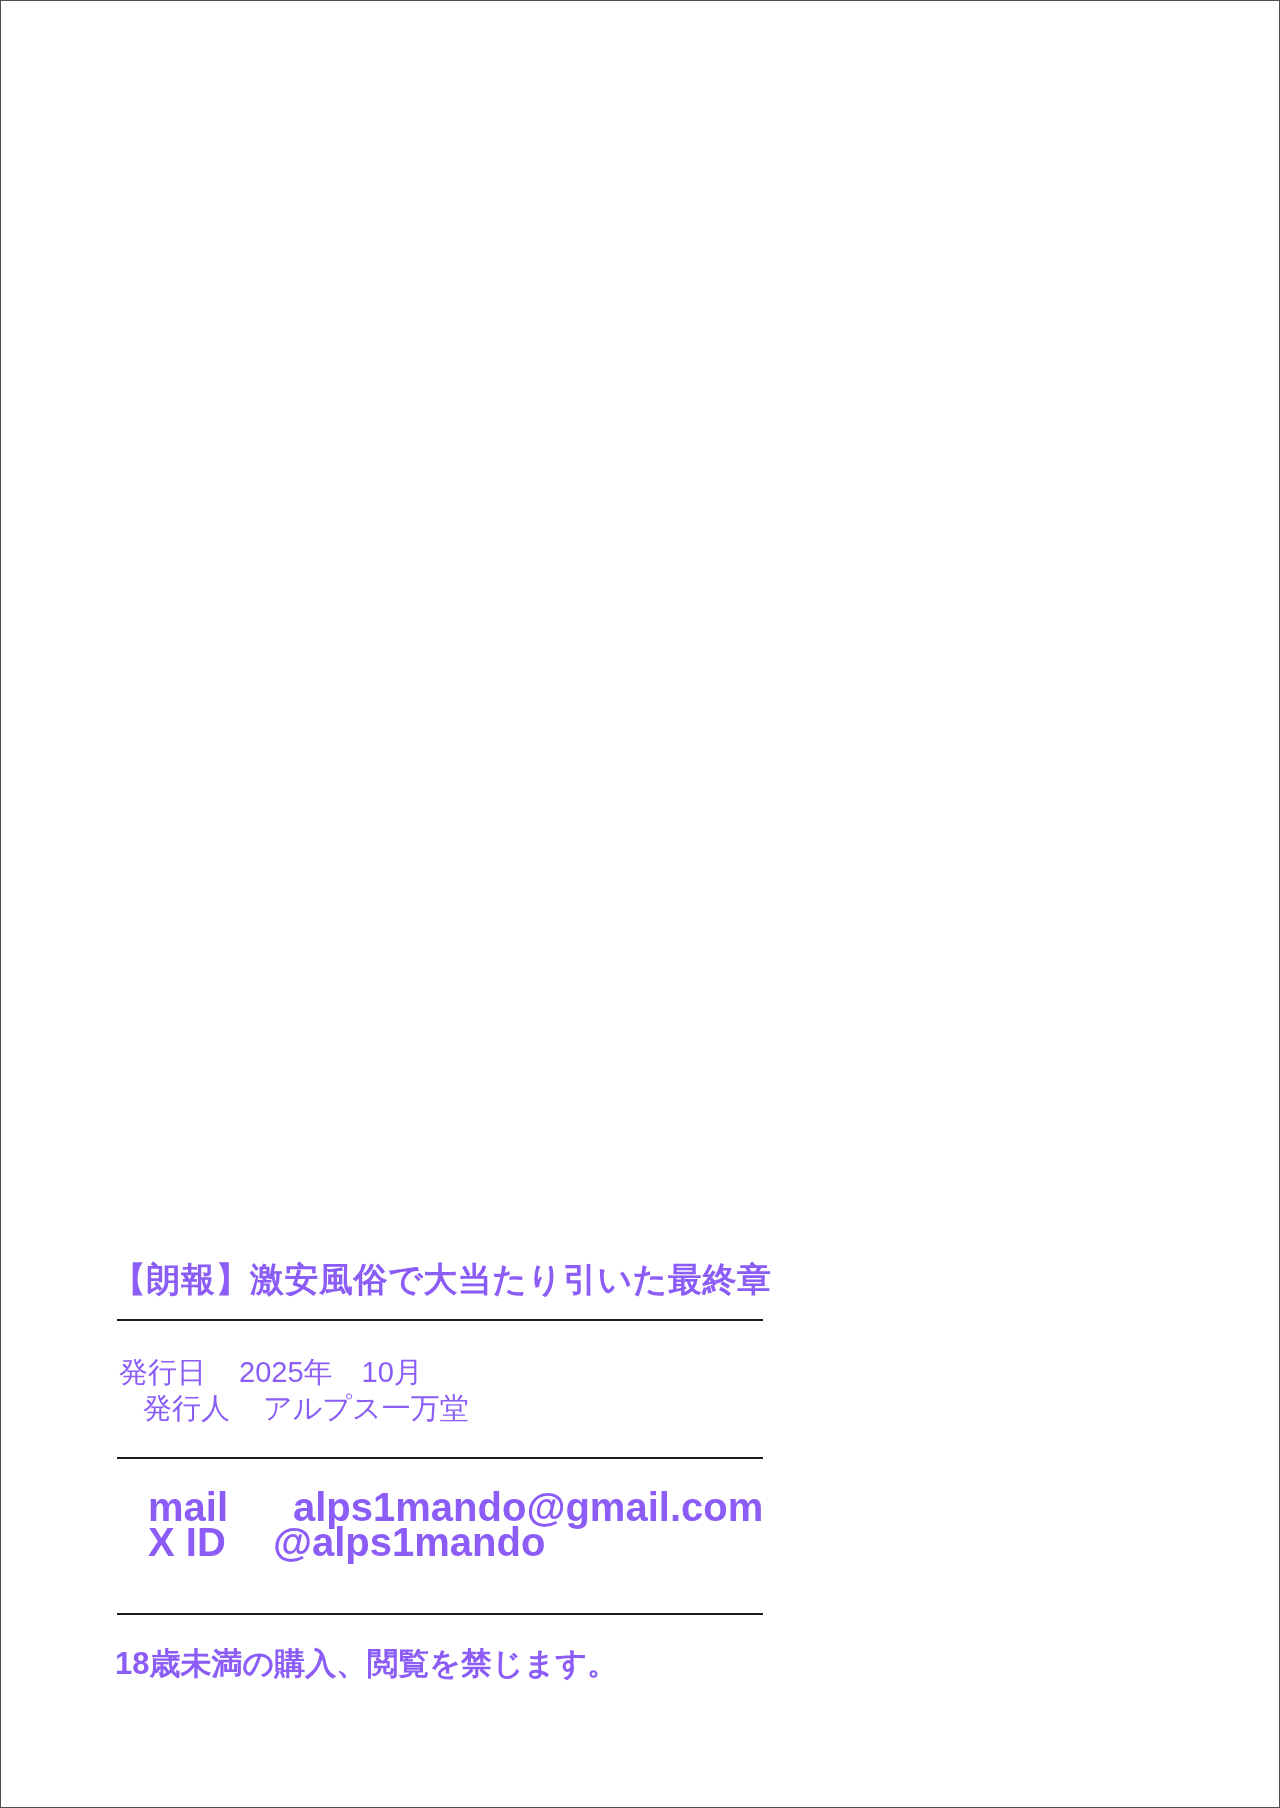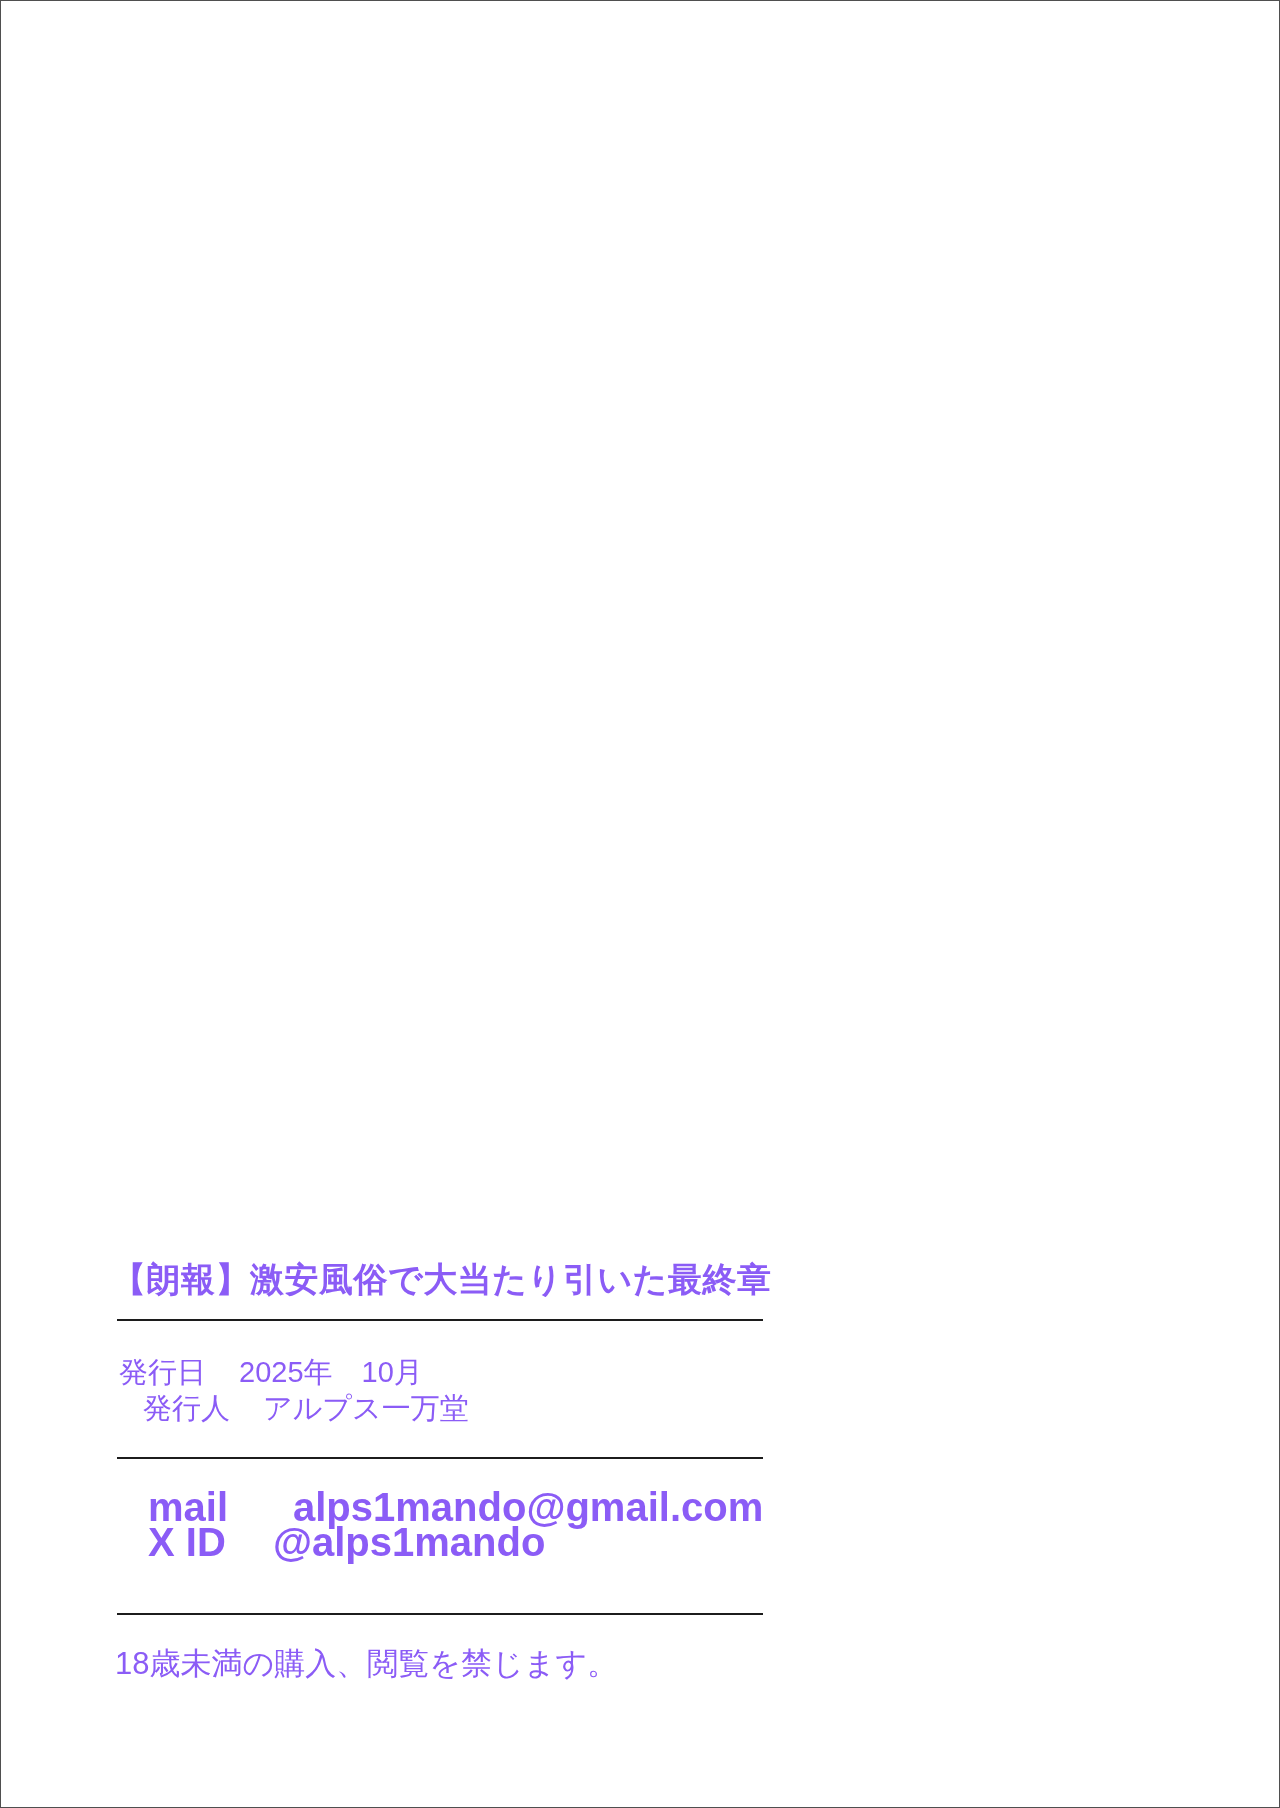--- a/index.html
+++ b/index.html
@@ -63,21 +63,21 @@
     width:145px;
   }
   .contact-value-xid{
     margin-left:-20px;
   }
   .notice{
     position:absolute;
     left:114px;
     top:1642px;
     font-size:31px;
-    font-weight:400;
+    font-weight:700;
     white-space:nowrap;
   }
 </style>
 </head>
 <body>
 
 <div class="page">
 
   <div class="title">【朗報】激安風俗で大当たり引いた最終章</div>
 

